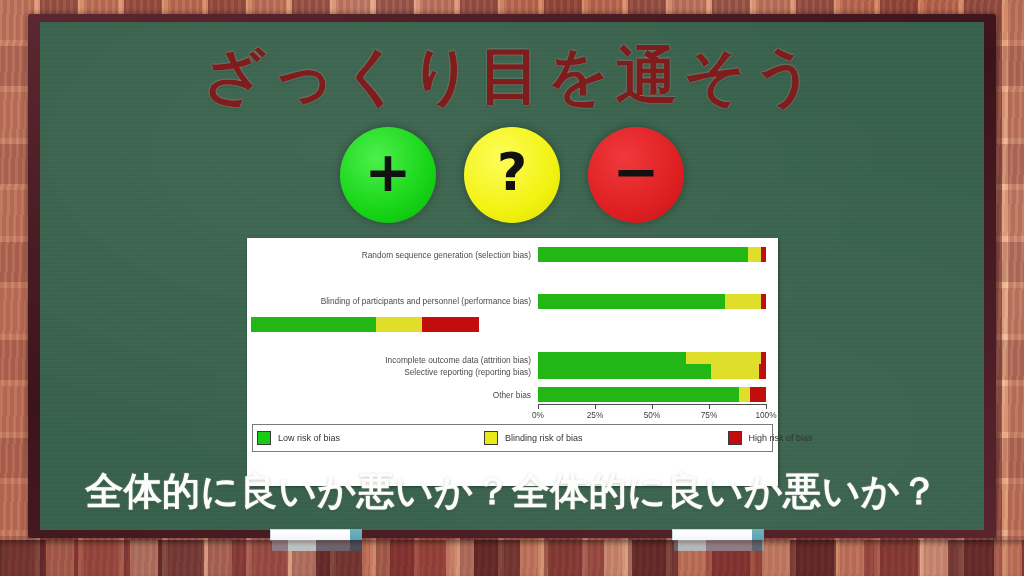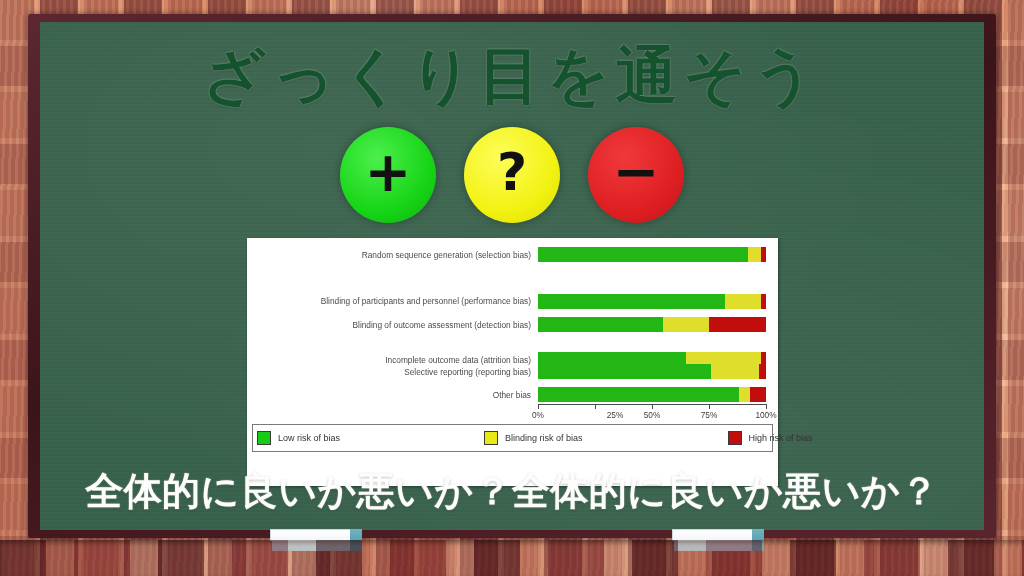--- a/index.html
+++ b/index.html
@@ -57,21 +57,21 @@
       repeating-linear-gradient(0deg, rgba(255,255,255,.012) 0 2px, rgba(0,0,0,.012) 2px 4px);
     pointer-events:none;
   }
 
   
   #title {
     position:absolute; left:0; top:34px; width:1024px;
     text-align:center;
     font-family:"DejaVu Sans", sans-serif;
     font-size:62px; font-weight:700; letter-spacing:.09em;
-    color:#14532d;
+    color:#7f1d1d;
     text-shadow:0 0 2px rgba(255,255,255,.55), 0 1px 3px rgba(0,0,0,.25);
   }
 
   
   #circles {
     position:absolute; left:0; top:127px; width:1024px;
     display:flex; justify-content:center; gap:28px;
   }
   .judge {
     width:96px; height:96px; border-radius:50%;
@@ -229,21 +229,20 @@
       </div>
       <div class="rob-row" style="top: 46.8px;">
         <div class="rob-label">Blinding of participants and personnel (performance bias)</div>
         <div class="rob-bar">
           <div class="seg-low" style="width: 186.96px;"></div>
           <div class="seg-unclear" style="width: 36.48px;"></div>
           <div class="seg-high" style="width: 4.56px;"></div>
         </div>
       </div>
       <div class="rob-row" style="top: 70.2px;">
-        <div class="rob-label">Blinding of outcome assessment (detection bias)</div>
         <div class="rob-bar">
           <div class="seg-low" style="width: 125.4px;"></div>
           <div class="seg-unclear" style="width: 45.6px;"></div>
           <div class="seg-high" style="width: 57px;"></div>
         </div>
       </div>
       <div class="rob-row" style="top: 105px;">
         <div class="rob-label">Incomplete outcome data (attrition bias)</div>
         <div class="rob-bar">
           <div class="seg-low" style="width: 148.2px;"></div>
@@ -268,21 +267,21 @@
         </div>
       </div>
     </div>
 
   <div id="rob-axis">
     <div id="axis-line"></div>
 
   <div class="axis-tick" style="left: 0px;"></div>
       <div class="axis-tick-label" style="left: 0px;">0%</div>
       <div class="axis-tick" style="left: 57px;"></div>
-      <div class="axis-tick-label" style="left: 57px; margin-left: 20px;">25%</div>
+      <div class="axis-tick-label" style="left: 57px;">25%</div>
       <div class="axis-tick" style="left: 114px;"></div>
       <div class="axis-tick-label" style="left: 114px;">50%</div>
       <div class="axis-tick" style="left: 171px;"></div>
       <div class="axis-tick-label" style="left: 171px;">75%</div>
       <div class="axis-tick" style="left: 228px;"></div>
       <div class="axis-tick-label" style="left: 228px;">100%</div>
     </div>
 
   <div id="rob-legend">
     <div class="legend-item i0">

